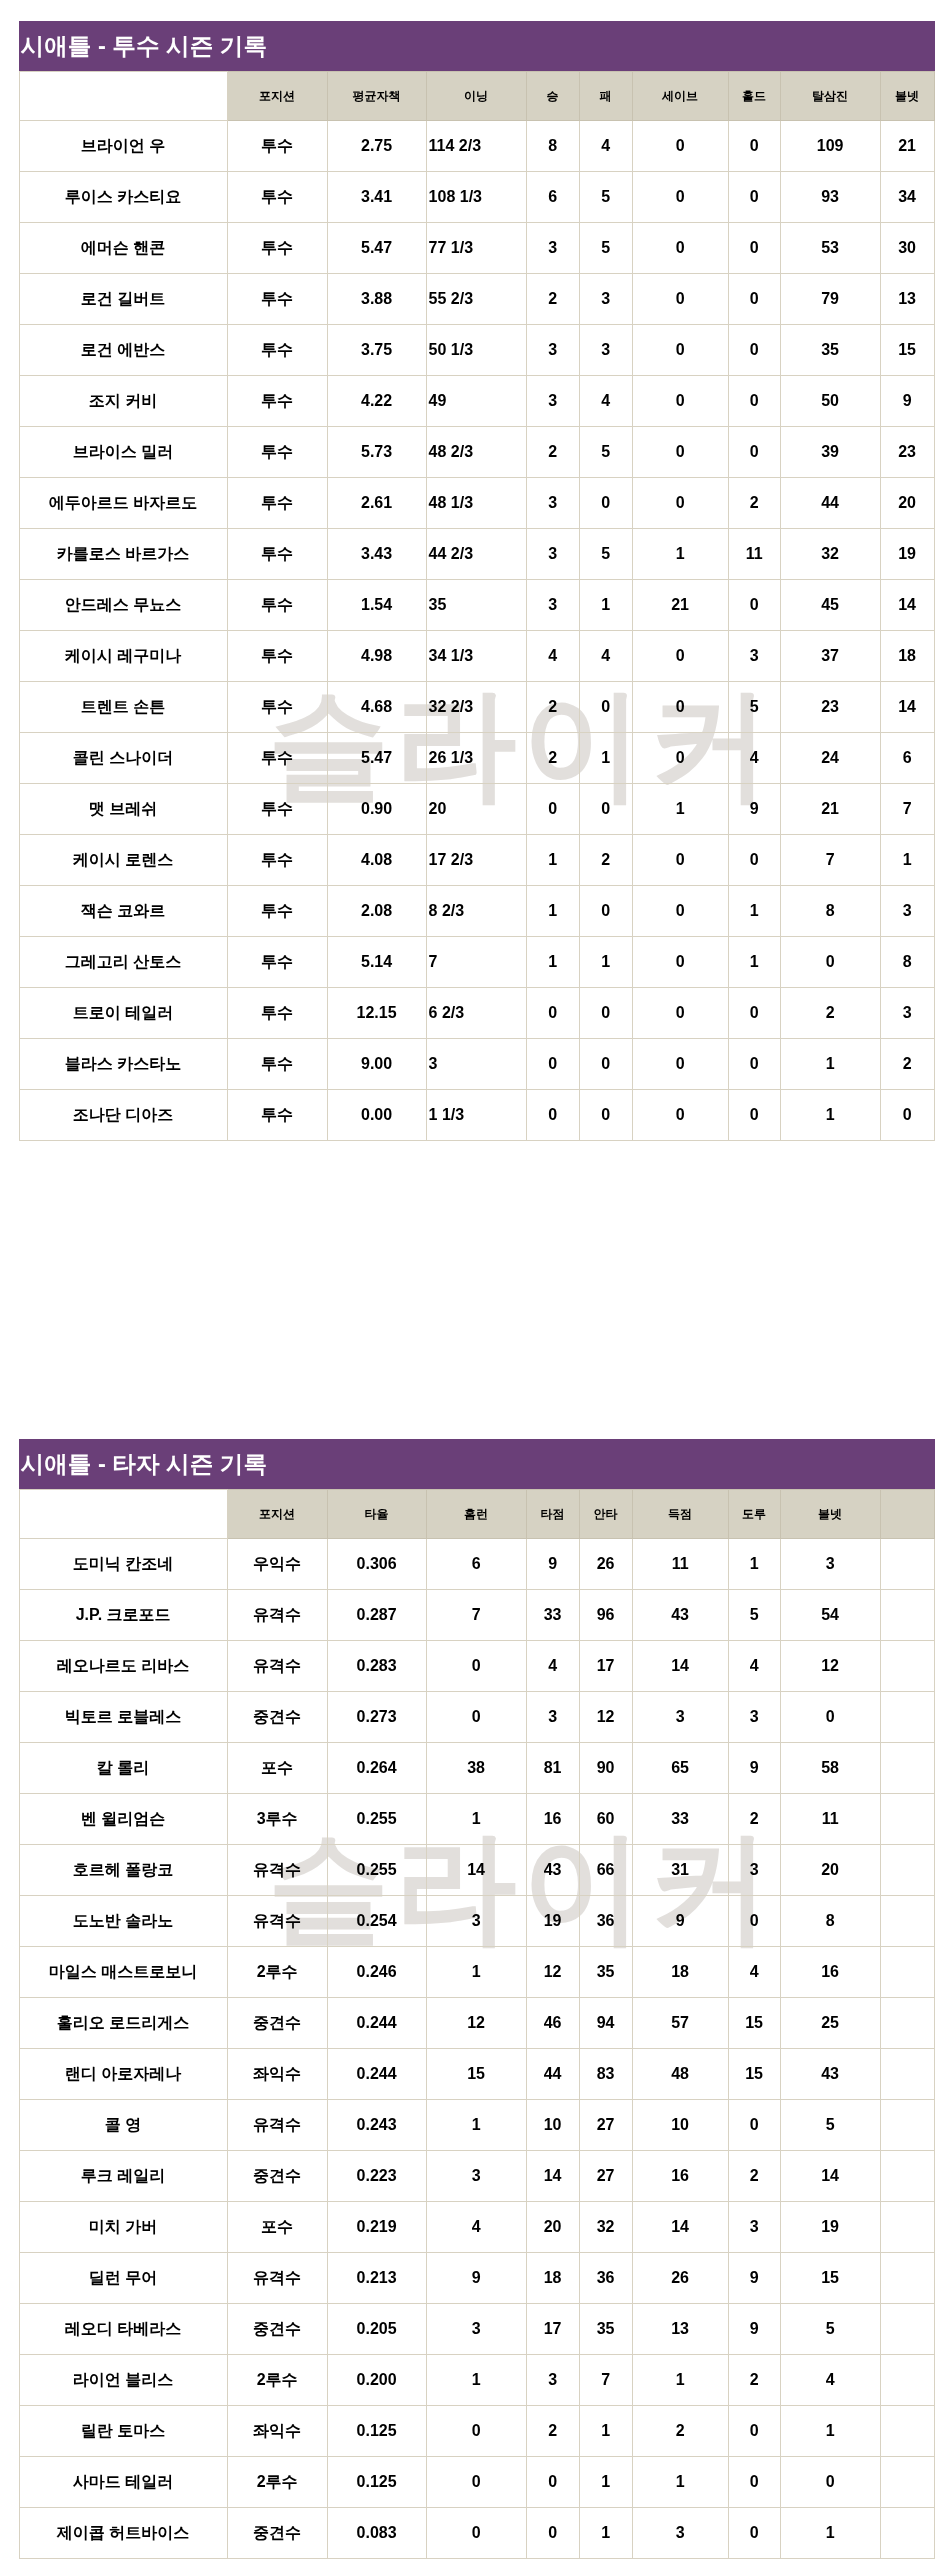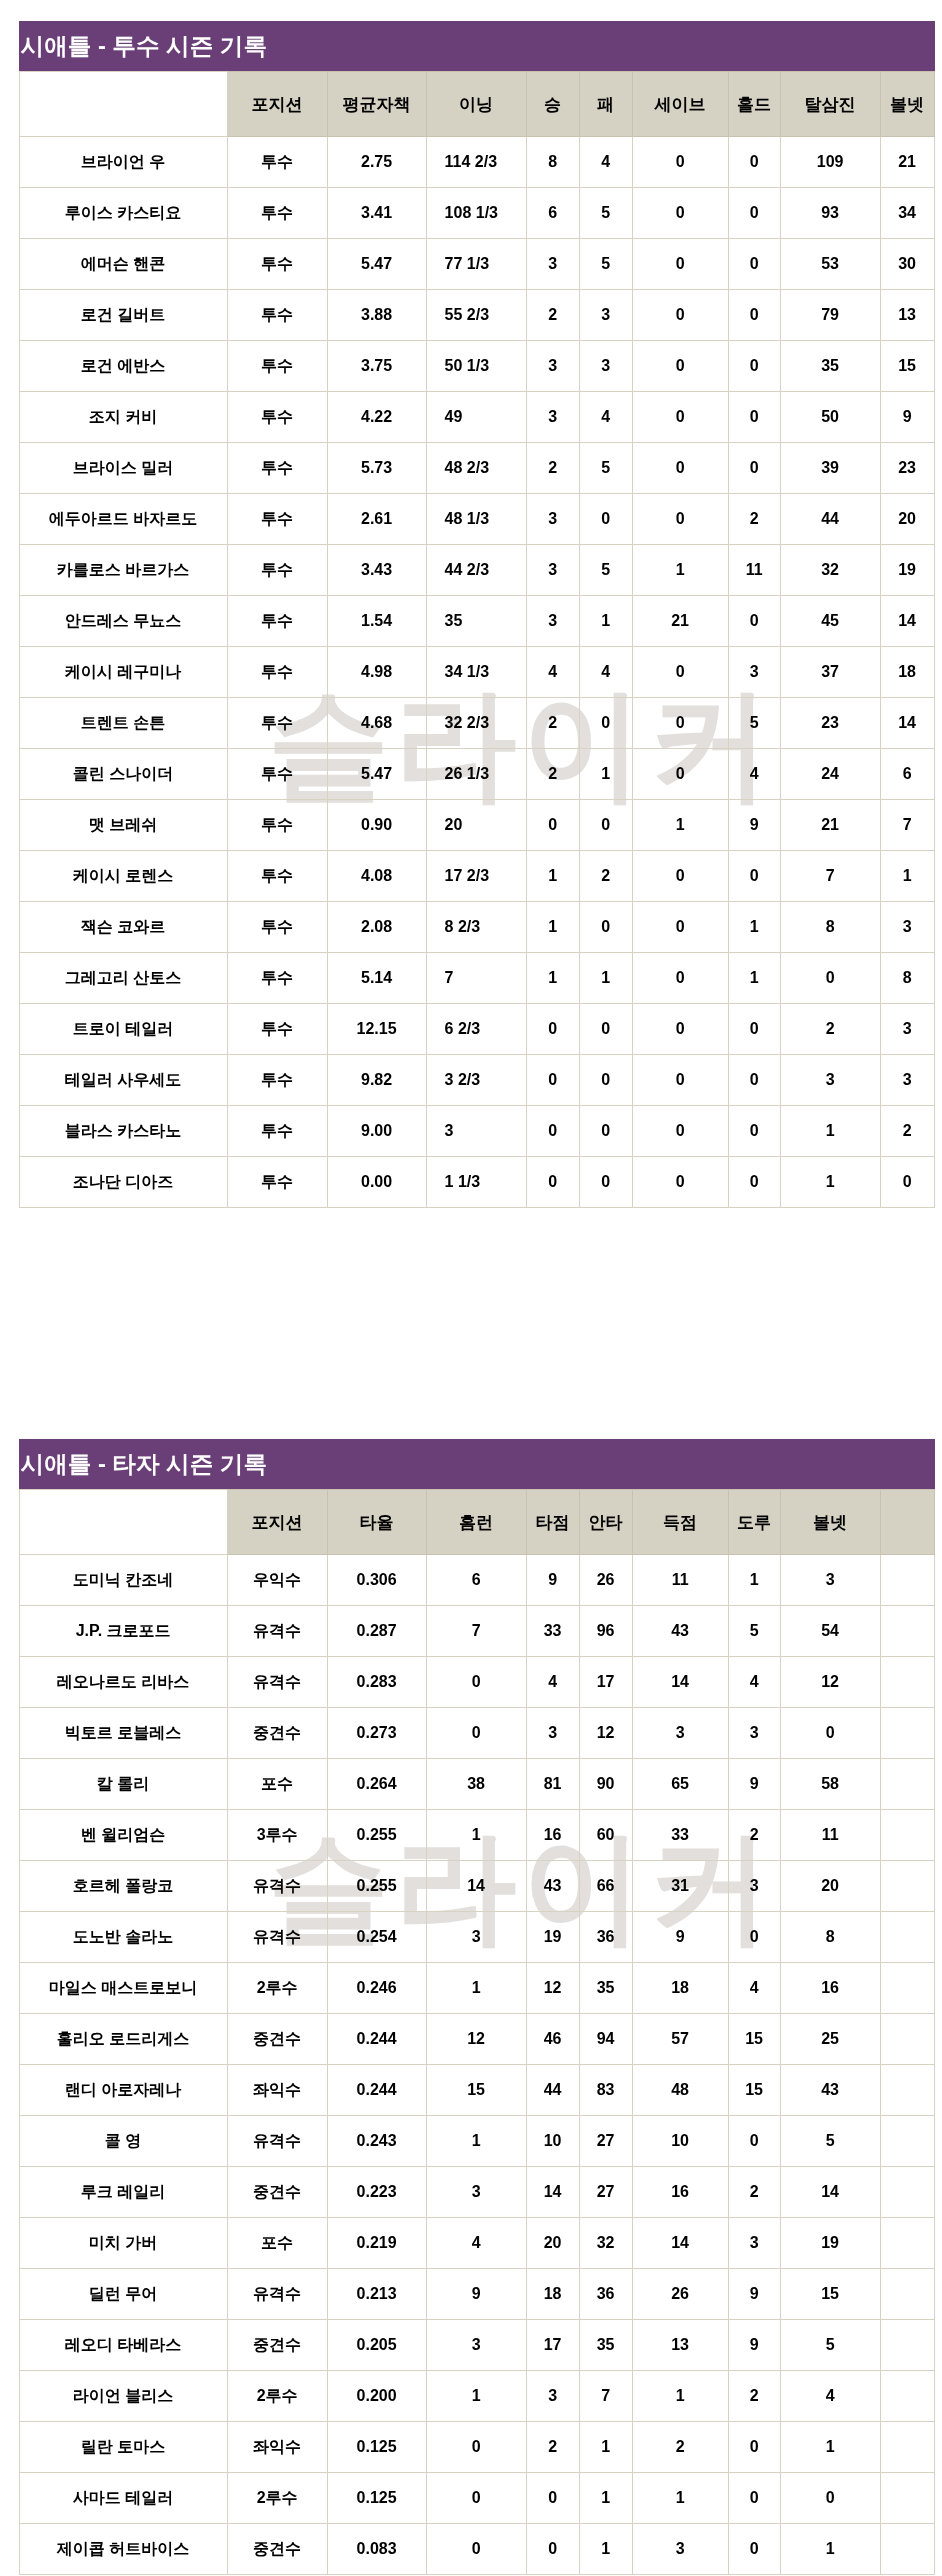--- a/index.html
+++ b/index.html
@@ -13,30 +13,30 @@
   .title-bar{
     height:50px;background:var(--accent,#6a3f78);color:#fff;
     font-weight:bold;font-size:23.6px;line-height:50px;
     padding-left:2px;box-sizing:border-box;position:relative;z-index:1;
   }
   table{
     border-collapse:collapse;table-layout:fixed;width:916px;
     position:relative;z-index:1;background:transparent;
   }
   th{
-    background:var(--header-bg,#d6d2c3);height:48px;font-size:17px;font-weight:bold;
-    text-align:center;border:0.8px solid #c8c2b0;padding:8px;
+    background:var(--header-bg,#d6d2c3);height:48px;font-size:12px;font-weight:bold;
+    text-align:center;border:0.8px solid #c8c2b0;padding:0;
   }
   th.name-header{background:#ffffff;border-color:#d8d2c2;}
   td{
     height:50px;font-size:16px;font-weight:bold;text-align:center;
     border:0.8px solid #d8d2c2;padding:0;background:transparent;
   }
   
-  #pitcher-table td:nth-child(4){text-align:left;padding-left:18px;box-sizing:border-box;}
+  #pitcher-table td:nth-child(4){text-align:left;padding-left:2px;box-sizing:border-box;}
   .watermark{
     position:absolute;z-index:0;left:249px;white-space:nowrap;
     font-size:122px;font-weight:bold;letter-spacing:5px;
     color:rgba(150,140,128,0.28);pointer-events:none;
   }
   #watermark-1{top:643px;}
   #watermark-2{top:368px;}
 </style>
 </head>
 <body>
@@ -284,32 +284,20 @@
           <td>12.15</td>
           <td>6 2/3</td>
           <td>0</td>
           <td>0</td>
           <td>0</td>
           <td>0</td>
           <td>2</td>
           <td>3</td>
         </tr>
         <tr>
-          <td>테일러 사우세도</td>
-          <td>투수</td>
-          <td>9.82</td>
-          <td>3 2/3</td>
-          <td>0</td>
-          <td>0</td>
-          <td>0</td>
-          <td>0</td>
-          <td>3</td>
-          <td>3</td>
-        </tr>
-        <tr>
           <td>블라스 카스타노</td>
           <td>투수</td>
           <td>9.00</td>
           <td>3</td>
           <td>0</td>
           <td>0</td>
           <td>0</td>
           <td>0</td>
           <td>1</td>
           <td>2</td>

